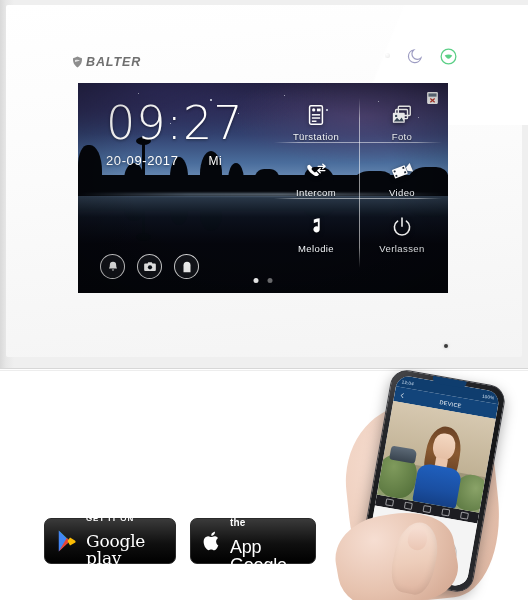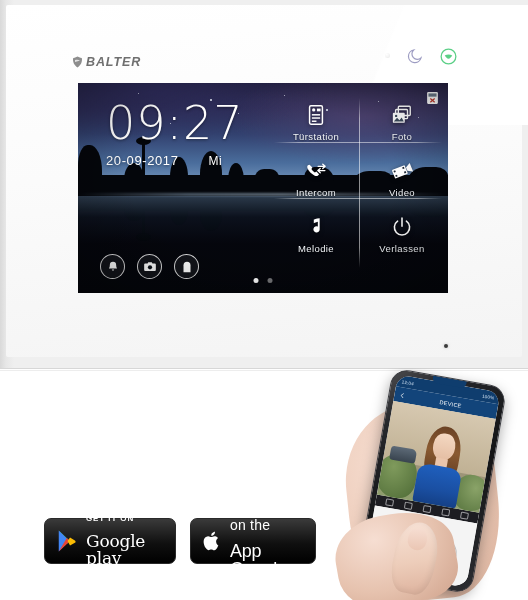--- a/index.html
+++ b/index.html
@@ -197,21 +197,21 @@
     height: 46px; border-radius: 7px;
     background: linear-gradient(180deg,#3a3a3a 0%, #101010 55%, #000000 100%);
     display: flex; align-items: center; gap: 8px;
     padding: 0 14px 0 11px; color: #fff;
     border: 1px solid #2a2a2a;
   }
   .badge-gp { width: 132px; }
   .badge-as { width: 126px; }
   .badge-txt { display: flex; flex-direction: column; justify-content: center; line-height: 1; }
   .badge-small { font-size: 8px; letter-spacing: .9px; font-weight: bold; text-transform: uppercase; }
-  .badge-small.thin { font-weight: 400; letter-spacing:.2px; text-transform: none; font-size: 14px;}
+  .badge-small.thin { font-weight: 700; letter-spacing:.2px; text-transform: none; font-size: 10px;}
   .badge-big { font-size: 17px; letter-spacing: -.2px; margin-top: 10px; font-family: "DejaVu Serif", serif; }
   .badge-big.sans { font-family: "Liberation Sans", sans-serif; font-weight: 500; font-size: 18px; }
   .gp-icon { width: 22px; height: 24px; flex: 0 0 auto; }
   .apple-icon { width: 20px; height: 24px; color: #fff; flex: 0 0 auto; }
 
   
   .handphone { position: absolute; left: 330px; top: -4px; width: 198px; height: 236px; }
   .hand {
     position: absolute; left: 18px; top: 40px; width: 150px; height: 196px;
     background: radial-gradient(ellipse at 30% 30%, #f6ddd0 0%, #eccbb9 55%, #d9ae98 100%);

